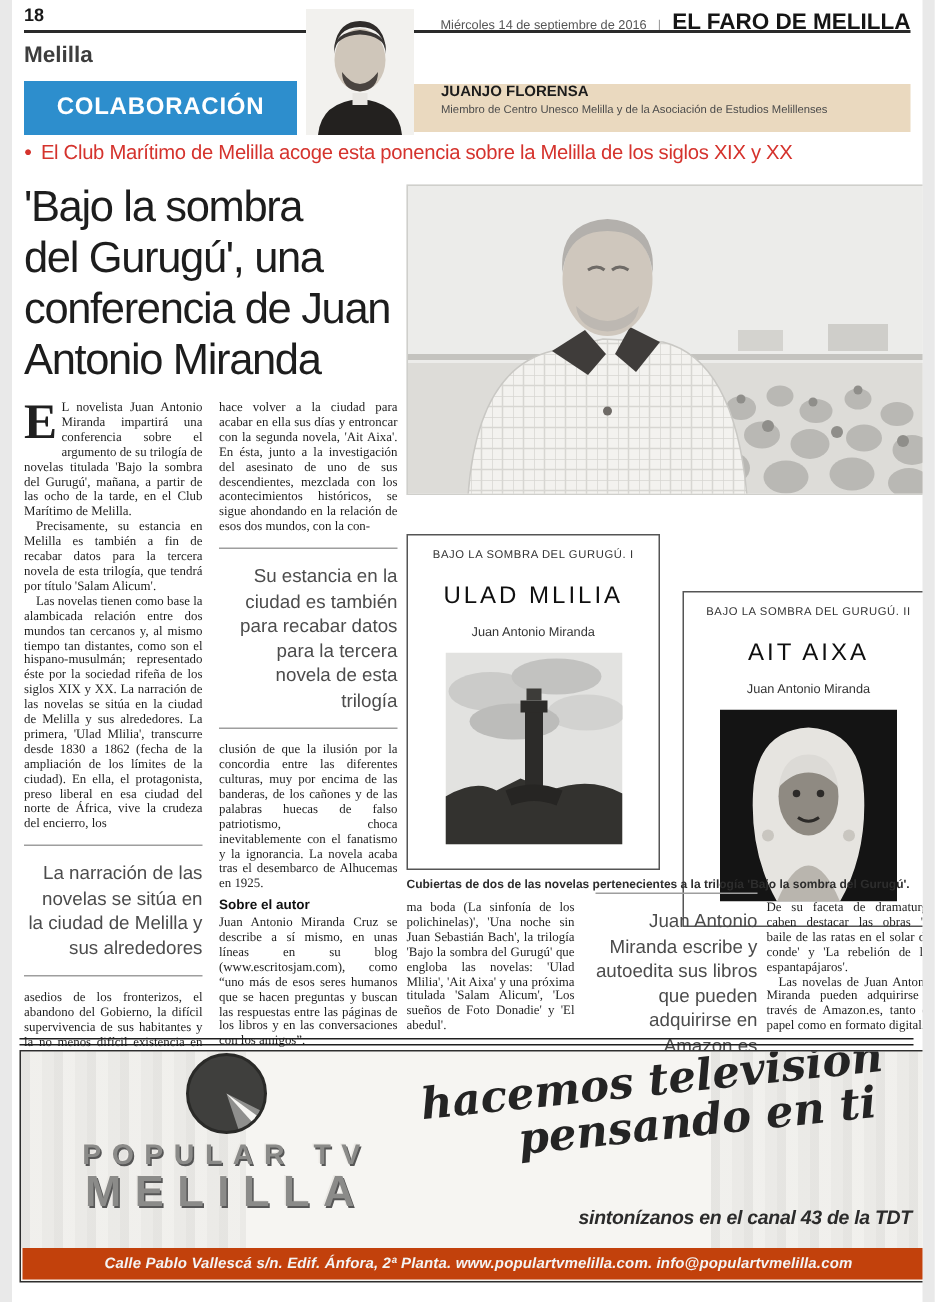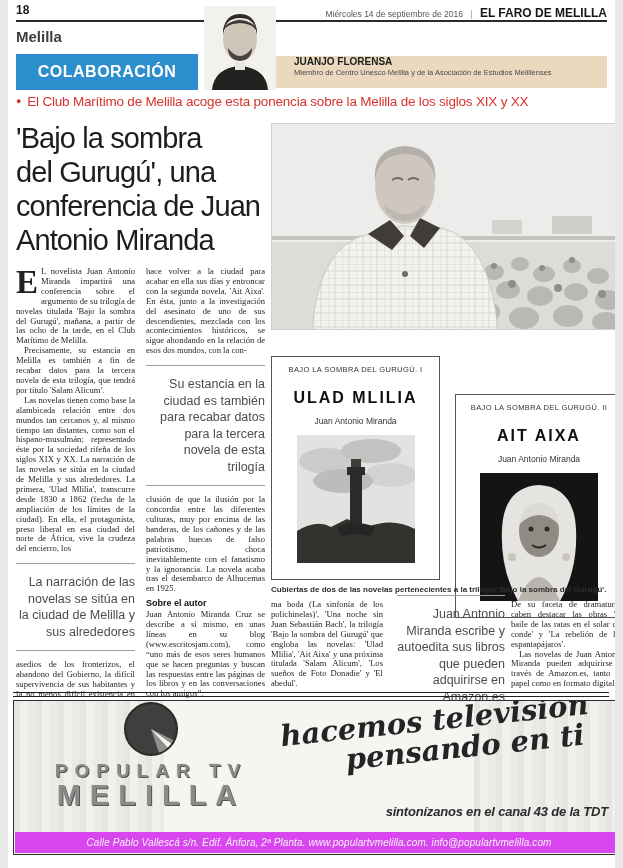--- a/index.html
+++ b/index.html
@@ -2,21 +2,21 @@
 <html><head>
 <meta charset="utf-8">
 <style>
   html,body{margin:0;padding:0;background:#e9e9e9;}
   .page{position:relative;width:607px;height:868px;background:#ffffff;overflow:hidden;
         font-family:"Liberation Sans",sans-serif;color:#1e1e1e;margin:0 auto;}
 
   
   .pageno{position:absolute;left:8px;top:3px;font-size:12px;font-weight:bold;color:#1a1a1a;}
   .mast-right{position:absolute;right:8px;top:6px;font-size:8.5px;color:#555;}
-  .mast-right .paper{font-weight:bold;color:#151515;font-size:12px;}
+  .mast-right .paper{font-weight:bold;color:#151515;font-size:15px;}
   .mast-right .sep{margin:0 5px;color:#999;}
   .mast-rule{position:absolute;left:8px;right:8px;top:20px;border-top:2px solid #2a2a2a;}
   .section-label{position:absolute;left:8px;top:28px;font-size:15px;font-weight:bold;color:#3d3d3d;}
 
   .collab-box{position:absolute;left:8px;top:54px;width:182px;height:36px;background:#2d8ecd;
               color:#fff;font-weight:bold;font-size:16px;letter-spacing:.5px;
               display:flex;align-items:center;justify-content:center;}
   .portrait{position:absolute;left:196px;top:6px;width:72px;height:84px;background:#fff;z-index:3;}
   .author-banner{position:absolute;left:268px;top:56px;right:8px;height:32px;background:#ead9bf;
                  padding:0 0 0 18px;box-sizing:border-box;}
@@ -55,21 +55,21 @@
   .quote-col .pullquote{margin:0;}
   .subhead{font-family:"Liberation Sans",sans-serif;font-weight:bold;font-size:9px;
            margin:5px 0 1px;color:#101010;text-align:left;}
 
   
   .cover{position:absolute;top:356px;height:224px;background:#fff;border:1px solid #555;
          box-sizing:border-box;text-align:center;overflow:hidden;}
   .cover1{left:263px;width:169px;}
   .cover2{left:447px;width:168px;margin-top:38px;}
   .cover .series{font-size:7.5px;letter-spacing:.4px;color:#333;margin-top:8px;}
-  .cover .title{font-family:"Liberation Sans",sans-serif;font-size:16px;font-weight:bold;
+  .cover .title{font-family:"Liberation Sans",sans-serif;font-size:16px;font-weight:normal;
                 letter-spacing:2px;color:#0f0f0f;margin-top:15px;}
   .cover .author{font-size:8.5px;color:#333;margin-top:9px;}
   .cover .illus{margin-top:9px;}
   .covers-caption{position:absolute;left:263px;top:585px;width:352px;font-size:8px;
                   font-weight:bold;color:#2d2d2d;}
 
   
   .separator{position:absolute;left:5px;right:6px;top:692px;height:3px;
              border-top:1px solid #1f1f1f;border-bottom:1px solid #1f1f1f;}
   .ad{position:absolute;left:5px;top:700px;width:612px;height:155px;border:1px solid #2e2e2e;
@@ -83,23 +83,23 @@
   .brand1{font-size:19px;font-weight:bold;letter-spacing:7px;color:#8b8b89;margin-top:3px;
           text-shadow:1px 1px 0 #565656,-1px -1px 0 #eceae6;}
   .brand2{font-size:29px;font-weight:bold;letter-spacing:9px;color:#8b8b89;margin-top:-3px;
           text-shadow:1px 1px 0 #565656,-1px -1px 0 #eceae6;}
   .slogan{position:absolute;left:252px;top:2px;width:340px;transform:rotate(-6deg);
           font-family:"DejaVu Serif",serif;font-style:italic;font-weight:bold;color:#242424;text-align:center;}
   .slogan-l1{font-size:29px;}
   .slogan-l2{font-size:29px;margin-top:-4px;padding-left:55px;}
   .ad-tagline{position:absolute;right:16px;top:103px;font-size:13px;font-style:italic;
               font-weight:bold;color:#2b2b2b;letter-spacing:-.2px;}
-  .ad-address{position:absolute;left:1px;right:1px;bottom:1px;height:21px;background:#d946ef;
+  .ad-address{position:absolute;left:1px;right:1px;bottom:1px;height:21px;background:#c2410c;
               color:#f4f4f4;font-size:10px;font-style:italic;display:flex;align-items:center;
-              justify-content:center;letter-spacing:.1px;}
+              justify-content:center;letter-spacing:.1px;font-weight:bold;}
 </style>
 </head>
 <body>
 
 <div class="page">
 
   <span class="pageno">18</span>
   <span class="mast-right">
     <span>Miércoles 14 de septiembre de 2016</span>
     <span class="sep">|</span>

